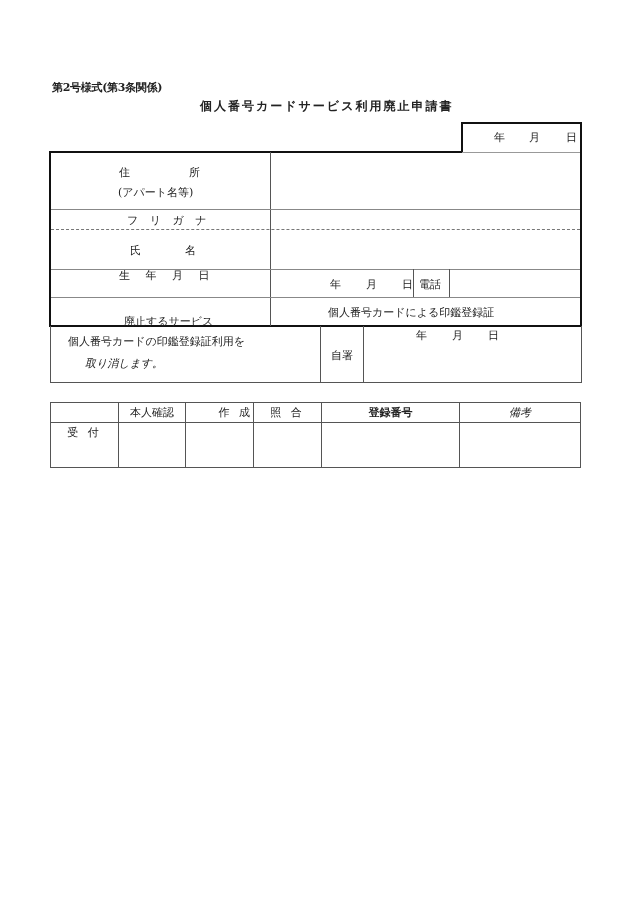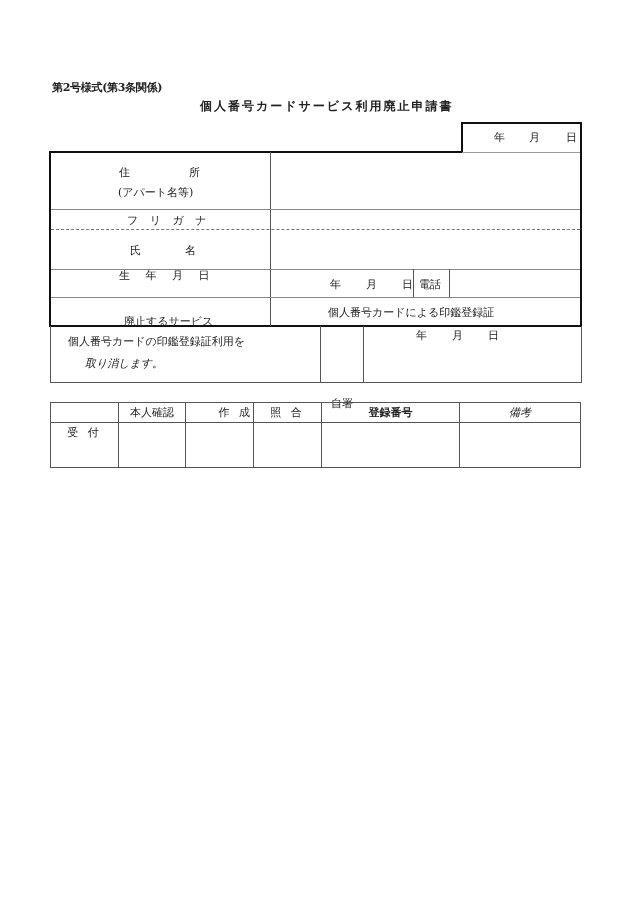--- a/index.html
+++ b/index.html
@@ -73,21 +73,21 @@
   <div class="txt" style="left:328px; top:305px;">個人番号カードによる印鑑登録証</div>
 </div>
 
 <div>
   <div class="vline" style="left:50px; top:326px; height:57px;"></div>
   <div class="vline" style="left:581px; top:326px; height:57px;"></div>
   <div class="hline" style="left:50px; top:382px; width:532px;"></div>
   <div class="txt" style="left:68px; top:334px;">個人番号カードの印鑑登録証利用を</div>
   <div class="txt" style="left:85px; top:356px;font-style:italic;">取り消します。</div>
   <div class="vline" style="left:320px; top:326px; height:57px;"></div>
-  <div class="txt" style="left:331px; top:348px;margin-top:48px;">自署</div>
+  <div class="txt" style="left:331px; top:348px;">自署</div>
   <div class="vline" style="left:363px; top:326px; height:57px;"></div>
   <div class="txt" style="left:416px; top:328px;">年</div>
   <div class="txt" style="left:452px; top:328px;">月</div>
   <div class="txt" style="left:488px; top:328px;">日</div>
   <input class="field" style="left: 366px; top: 342px; width: 212px; height: 38px;">
 </div>
 
 <div>
   <div class="hline" style="left:50px; top:402px; width:531px;"></div>
   <div class="hline" style="left:50px; top:422px; width:531px;"></div>

